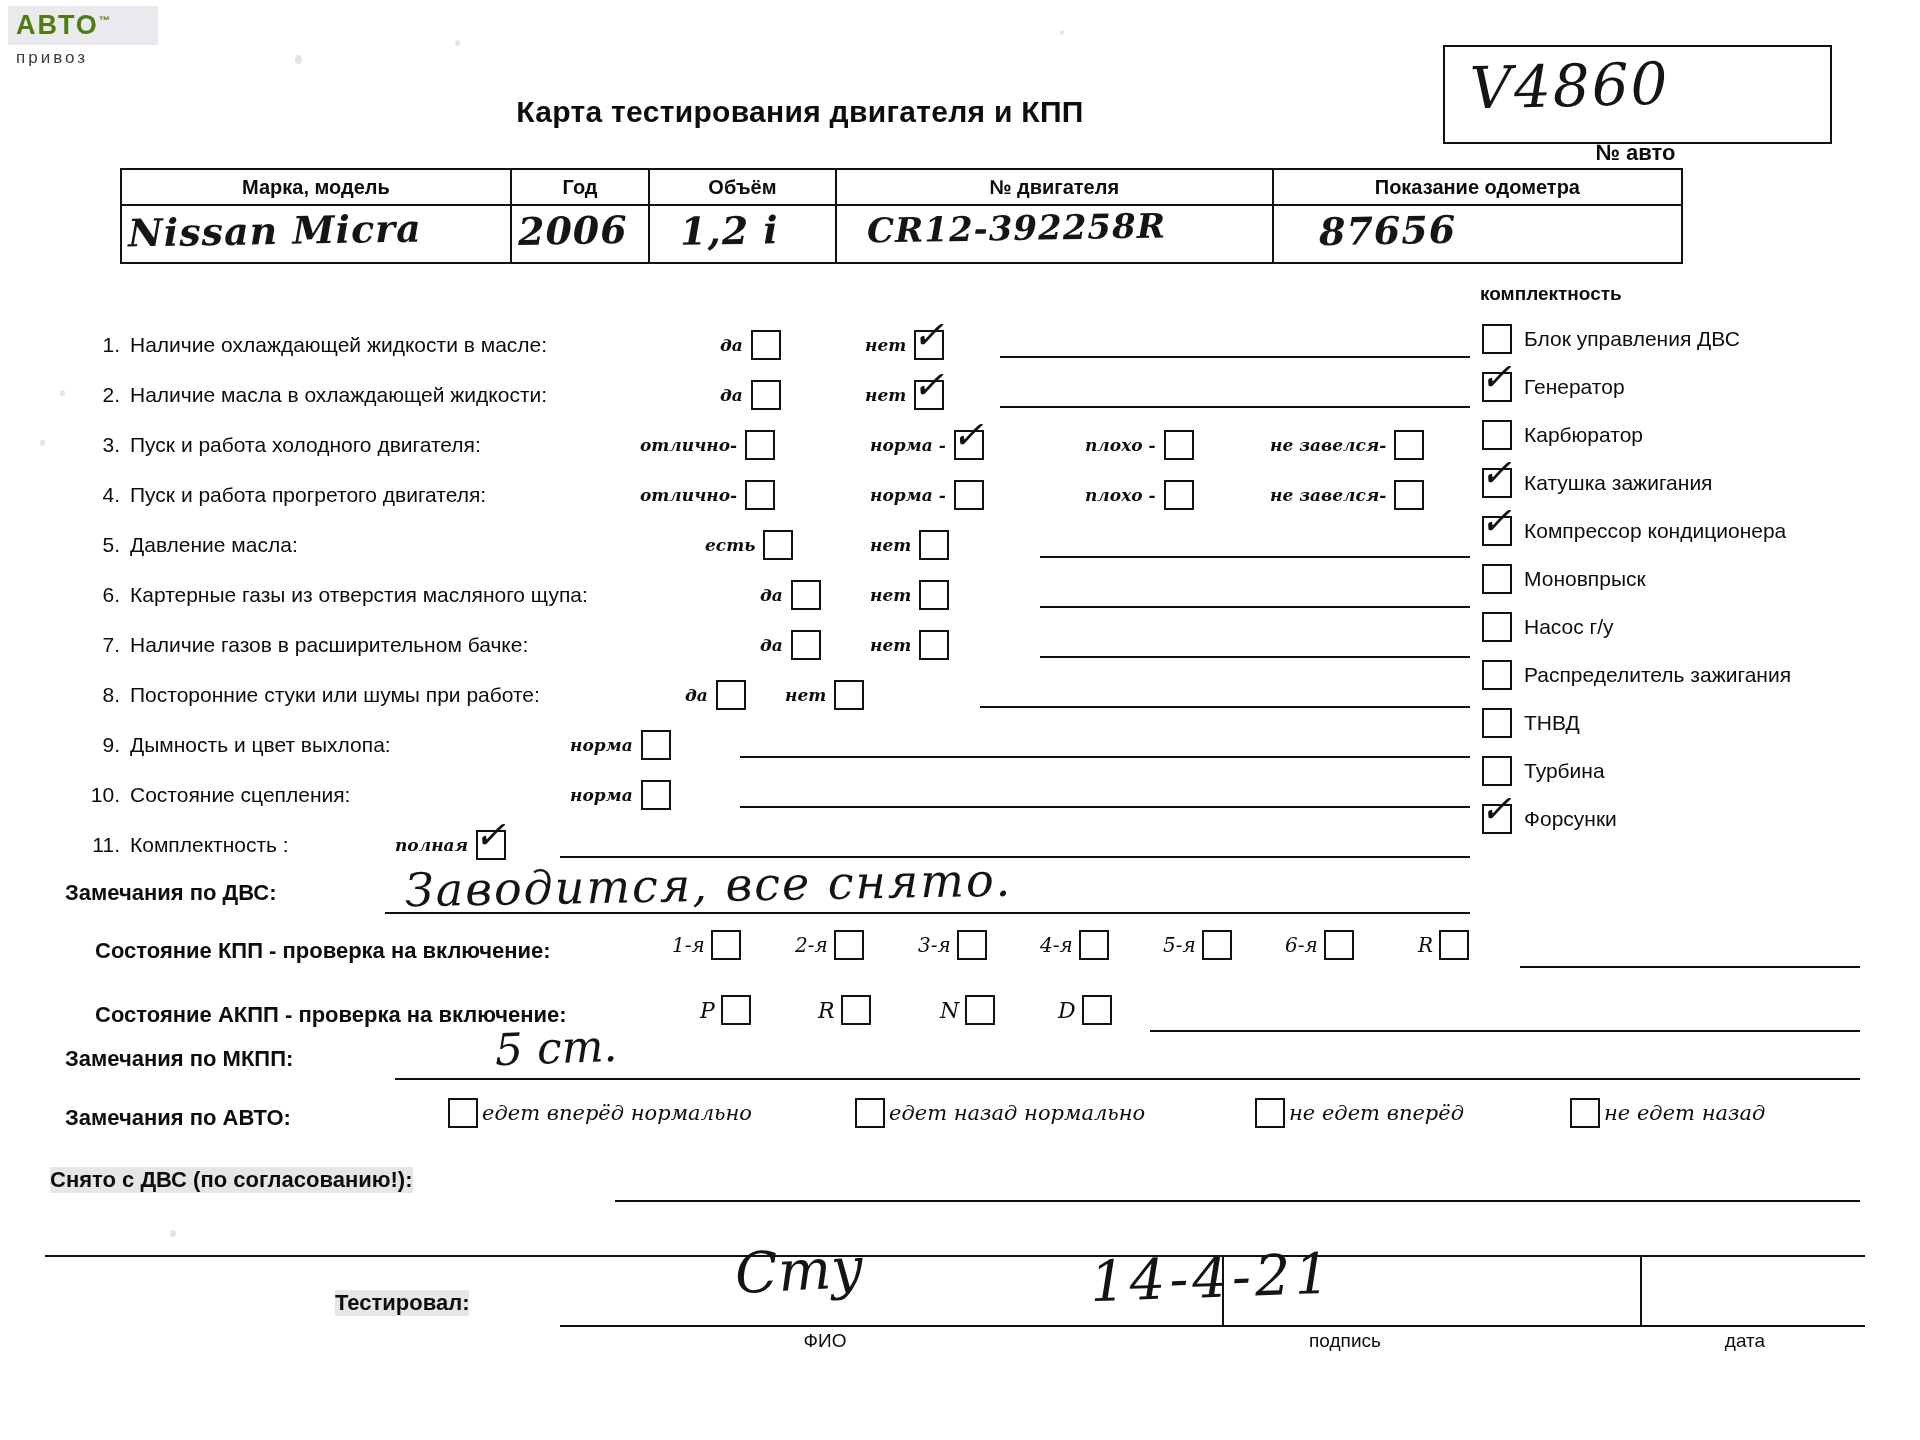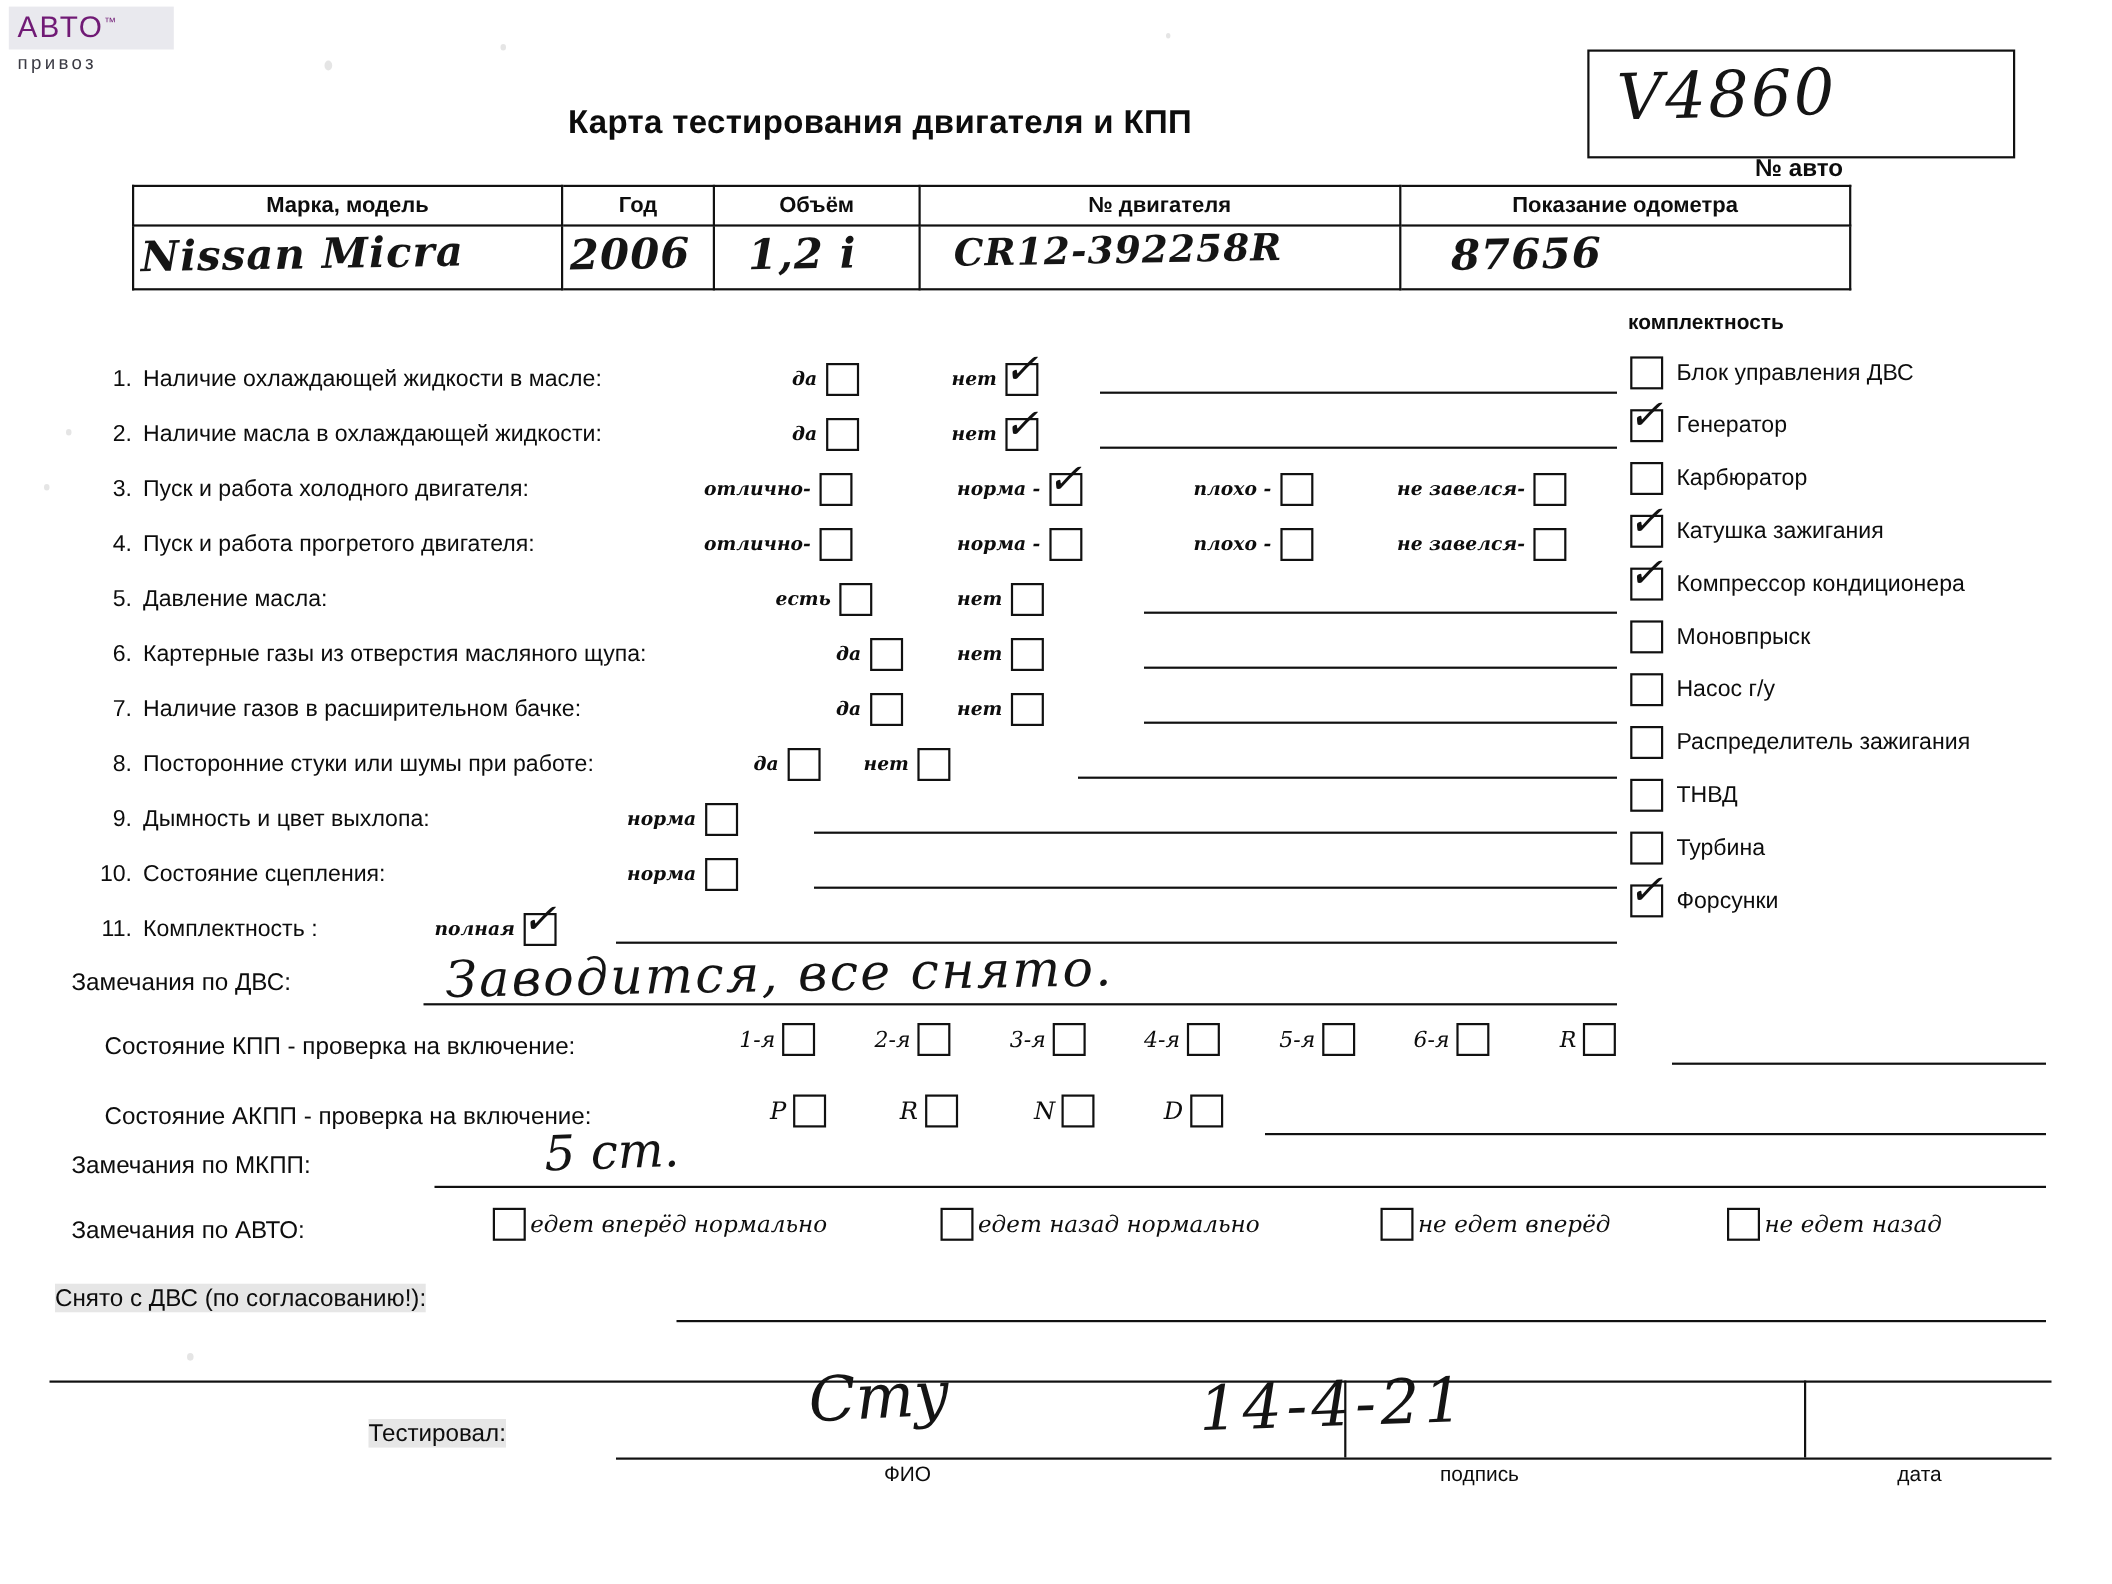--- a/index.html
+++ b/index.html
@@ -23,22 +23,22 @@
 
   
   .logo {
     position: absolute;
     left: 8px;
     top: 6px;
     width: 150px;
   }
   .logo-top {
     background: #e9e9ee;
-    color: #701a75;
-    font-weight: normal;
+    color: #4d7c0f;
+    font-weight: bold;
     font-size: 27px;
     letter-spacing: 2px;
     padding: 4px 6px 4px 8px;
     position: relative;
   }
   .logo-tm {
     font-size: 11px;
     vertical-align: super;
     letter-spacing: 0;
   }
@@ -221,21 +221,21 @@
   .uline {
     position: absolute;
     border-bottom: 2px solid #111;
     height: 0;
   }
 
   
   .blk {
     position: absolute;
     font-size: 22px;
-    font-weight: normal;
+    font-weight: bold;
     white-space: nowrap;
   }
   .gear {
     position: absolute;
     display: flex;
     align-items: center;
   }
   .gear .glabel {
     font-style: italic;
     font-family: "DejaVu Serif", serif;

